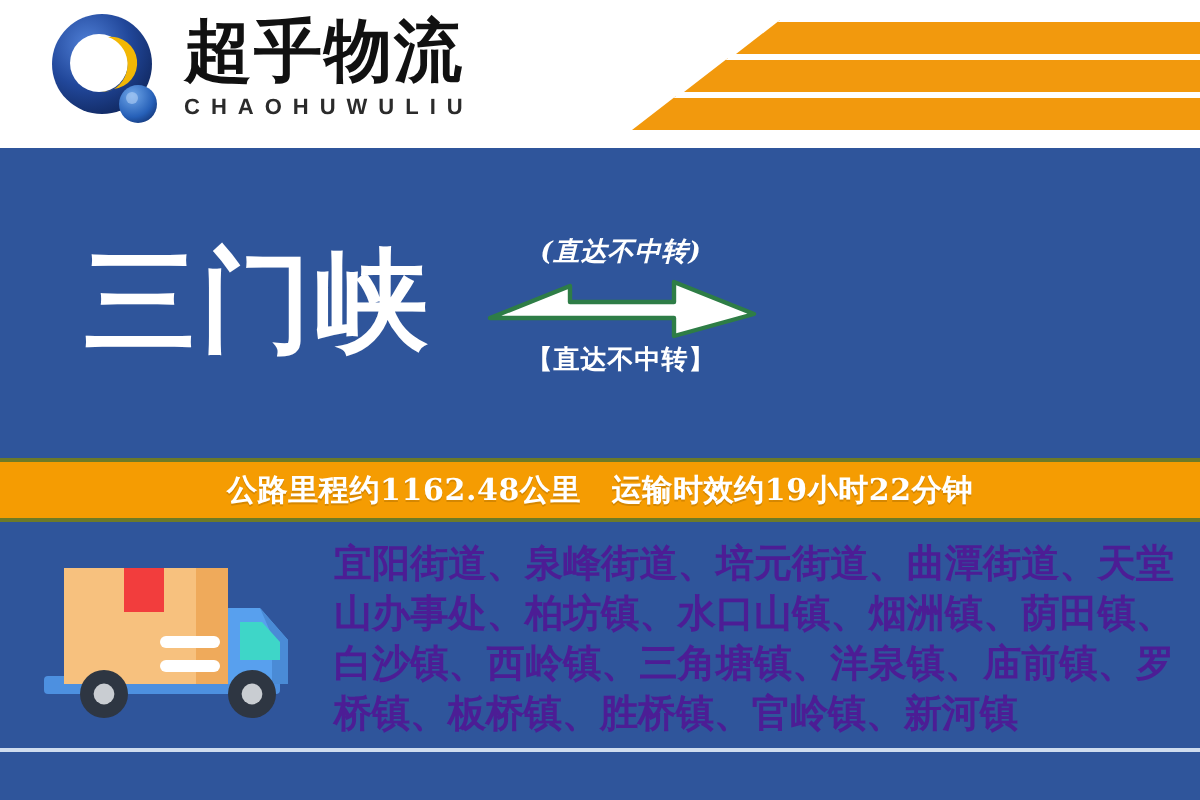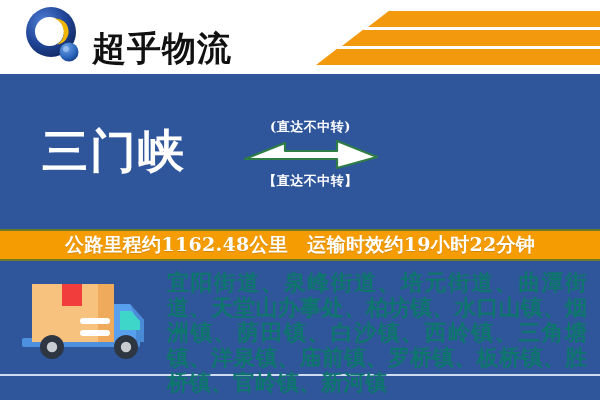--- a/index.html
+++ b/index.html
@@ -18,21 +18,21 @@
 
   
   .header {
     position:absolute; left:0; top:0;
     width:600px; height:74px;
     background:#ffffff;
     overflow:hidden;
   }
   .logo-wrap {
     position:absolute; left:24px; top:6px;
-    display:flex; align-items:flex-end;
+    display:flex; align-items:flex-start;
   }
   .logo-mark {
     position:relative;
     width:62px; height:62px;
     flex:0 0 auto;
   }
   .logo-mark svg { display:block; width:62px; height:62px; }
 
   .brand-text {
     margin-left:6px;
@@ -75,21 +75,21 @@
     position:absolute; left:0; top:74px;
     width:600px; height:155px;
     background:#2F559B;
   }
   .city {
     position:absolute; top:0; height:155px;
     display:flex; align-items:center;
     color:#ffffff;
     font-family:"DejaVu Serif", serif;
     font-weight:bold;
-    font-size:46px;
+    font-size:56px;
     letter-spacing:2px;
     white-space:nowrap;
   }
   .city.from { left:42px; }
   .city.to   { left:392px; }
 
   .arrow-block {
     position:absolute;
     left:238px; top:30px;
     width:145px; height:100px;
@@ -98,38 +98,38 @@
   }
   .arrow-note {
     color:#ffffff;
     font-family:"DejaVu Serif", serif;
     font-size:13px;
     font-weight:bold;
     line-height:16px;
     white-space:nowrap;
     letter-spacing:0.5px;
   }
-  .arrow-note.top { margin-bottom:2px; }
+  .arrow-note.top { margin-bottom:2px;font-style:italic; }
   .arrow-note.bottom { margin-top:2px; }
   .arrow-svg { display:block; }
 
   
   .distbar {
     position:absolute; left:0; top:229px;
     width:600px; height:32px;
     background:#F59C02;
     border-top:2px solid #6d7a28;
     border-bottom:2px solid #6d7a28;
     display:flex; align-items:center; justify-content:center;
   }
   .distbar-text {
     color:#ffffff;
     font-family:"DejaVu Serif", serif;
     font-weight:bold;
-    font-size:19px;
+    font-size:15px;
     letter-spacing:0.3px;
     white-space:nowrap;
     text-shadow:0 1px 0 rgba(120,70,0,.25);
   }
 
   
   .areas {
     position:absolute; left:0; top:261px;
     width:600px; height:139px;
     background:#2F559B;
@@ -142,24 +142,24 @@
   .truck {
     position:absolute; left:18px; top:274px;
     width:132px; height:92px;
   }
   .truck svg { display:block; }
 
   .area-text {
     position:absolute;
     left:167px; top:270px;
     width:420px;
-    color:#0f766e;
-    font-family:"DejaVu Serif", serif;
-    font-weight:bold;
-    font-size:22px;
+    color:#4c1d95;
+    font-family:"DejaVu Serif", serif;
+    font-weight:bold;
+    font-size:19px;
     line-height:25px;
     letter-spacing:0px;
     text-align:justify;
   }
 </style>
 </head>
 <body>
 
 <div class="poster">
 
@@ -183,20 +183,21 @@
           <circle cx="27" cy="26" r="25" fill="url(#gball)"></circle>
           <circle cx="25.5" cy="25.5" r="14.5" fill="#ffffff"></circle>
           <path d="M30 12.5 A14.5 14.5 0 0 1 33 38.5 A11.6 11.6 0 0 0 30 12.5 Z" fill="#F2B705"></path>
           <path d="M33.5 38.2 A14.6 14.6 0 0 1 26.5 40 A13 13 0 0 0 33.5 38.2 Z" fill="#F2B705"></path>
           <circle cx="45" cy="46" r="9.5" fill="url(#gdot)"></circle>
           <circle cx="42" cy="43" r="3" fill="#B9D6F7" opacity="0.55"></circle>
         </svg>
       </div>
       <div class="brand-text">
         <div class="brand-cn">超乎物流</div>
+        <div class="brand-en">CHAOHUWULIU</div>
       </div>
     </div>
 
     <div class="stripes">
       <div class="stripe s1"></div>
       <div class="stripe s2"></div>
       <div class="stripe s3"></div>
     </div>
   </div>
 

